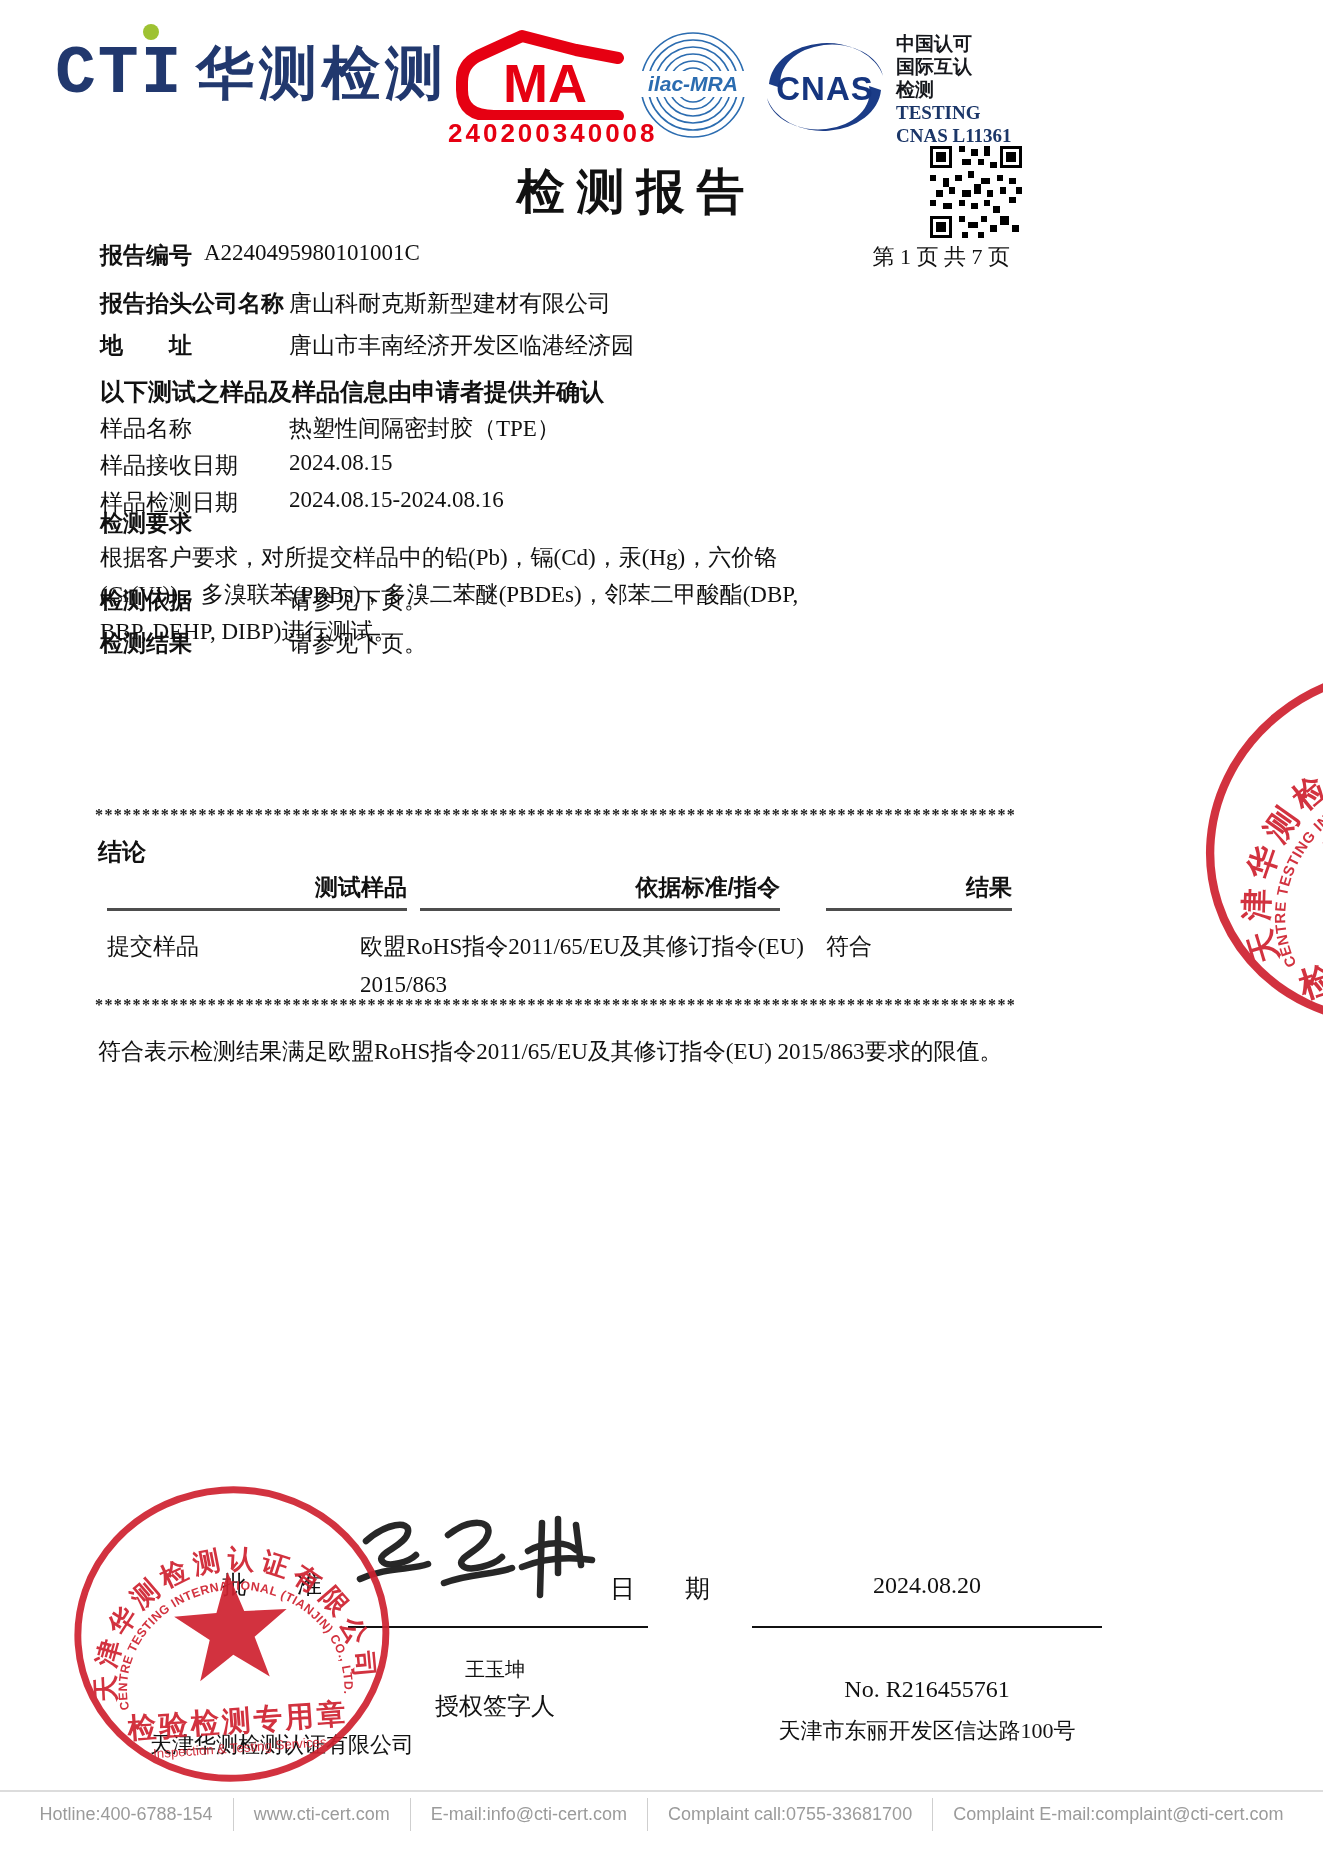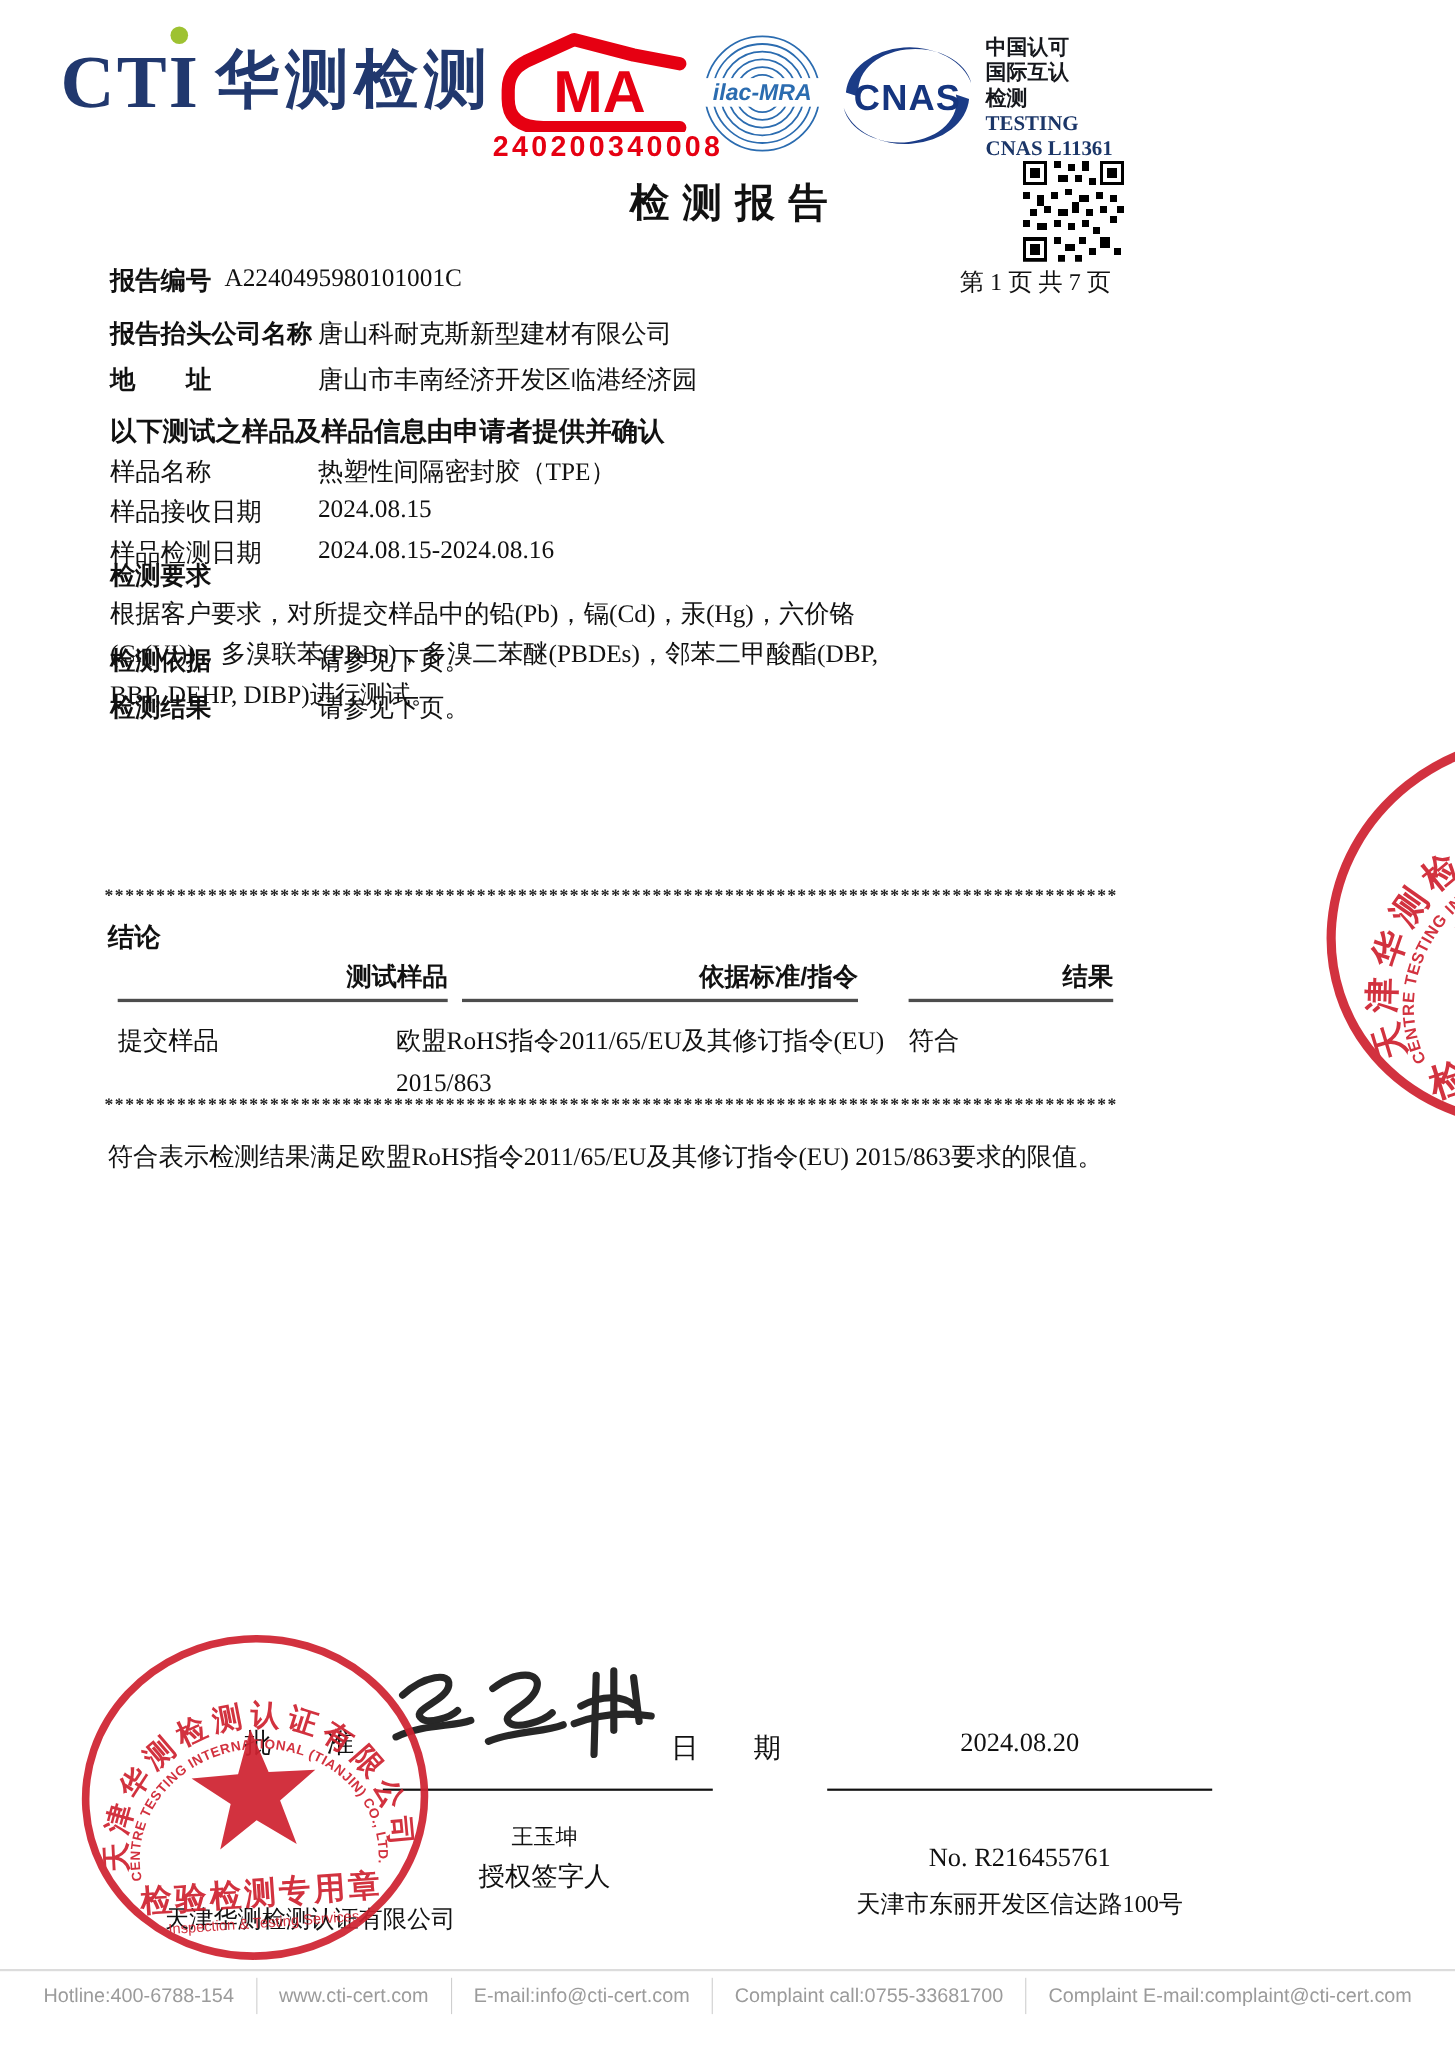--- a/index.html
+++ b/index.html
@@ -3,33 +3,33 @@
 <meta charset="utf-8">
 <style>
   html,body{margin:0;padding:0;background:#e8e8e8;}
   .page{position:relative;width:1323px;height:1871px;background:#ffffff;overflow:hidden;
         font-family:"Liberation Serif","DejaVu Serif",serif;color:#111;margin:0 auto;}
   .abs{position:absolute;}
   .lbl{font-family:"Liberation Sans","DejaVu Sans",sans-serif;font-weight:bold;}
   .val{font-family:"Liberation Serif","DejaVu Serif",serif;font-weight:normal;}
 
   
-  .cti-logo{left:55px;top:40px;font-family:Liberation Serif, serif;
+  .cti-logo{left:55px;top:40px;font-family:Liberation Mono, monospace;
             font-weight:900;font-size:68px;color:#21386e;letter-spacing:2px;line-height:1;}
   .i-wrap{position:relative;display:inline-block;}
   .green-dot{position:absolute;left:2px;top:-16px;width:16px;height:16px;border-radius:50%;background:#9ec232;}
   .cti-cn{left:196px;top:44px;font-family:"Liberation Sans","DejaVu Sans",sans-serif;
           font-weight:900;font-size:58px;color:#21386e;letter-spacing:5px;line-height:1;}
   .cma-num{left:448px;top:118px;color:#e60012;font-weight:bold;font-size:26px;letter-spacing:3px;
            font-family:"Liberation Sans","DejaVu Sans",sans-serif;}
   .accred{left:896px;top:32px;font-family:Liberation Serif, serif;font-size:19px;
           line-height:23px;color:#15171c;font-weight:600;}
   .accred .en{color:#1b3668;font-weight:bold;}
 
-  .doc-title{left:0;top:160px;width:1273px;text-align:center;font-size:36px;font-weight:bold;letter-spacing:12px;padding-left:32px;}
+  .doc-title{left:0;top:160px;width:1273px;text-align:center;font-size:48px;font-weight:bold;letter-spacing:12px;}
 
   
   .row{left:100px;width:912px;}
   .row .lab{display:inline-block;vertical-align:top;font-size:23px;}
   .row .va{display:inline-block;vertical-align:top;font-size:23px;}
   .pageinfo{right:313px;font-size:22px;}
 
   .stars{left:95px;width:920px;font-size:16px;font-weight:bold;letter-spacing:1.4px;
          white-space:nowrap;overflow:hidden;color:#1c1c1c;}
   .tbl-head{font-size:23px;font-weight:bold;text-align:right;font-family:"Liberation Sans","DejaVu Sans",sans-serif;}

